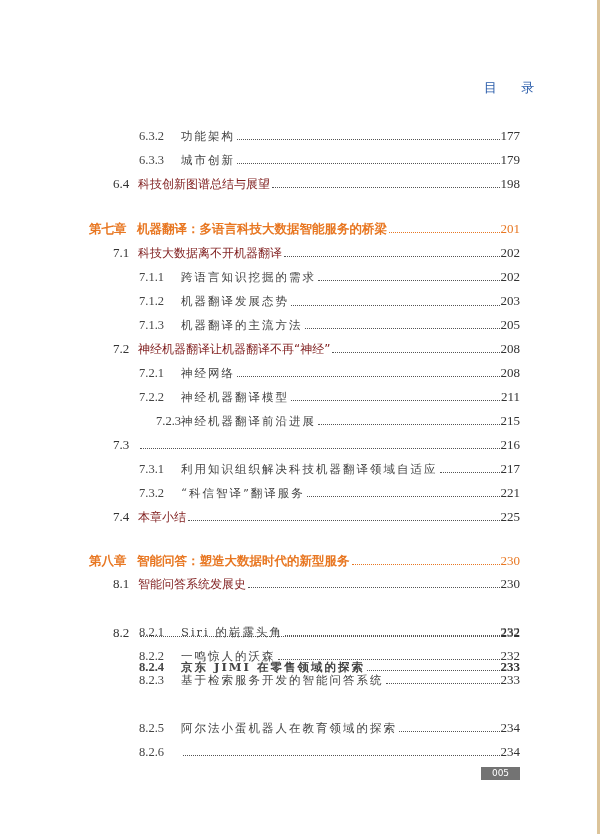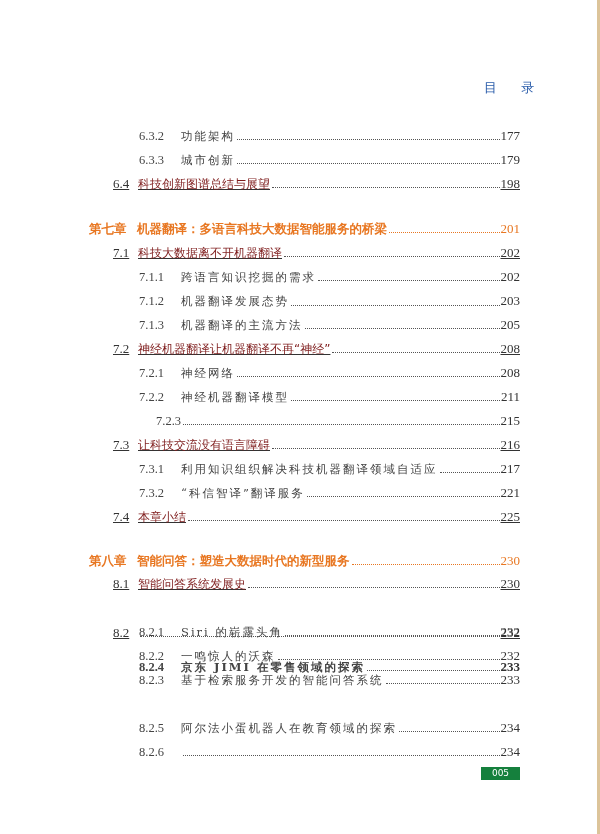--- a/index.html
+++ b/index.html
@@ -7,32 +7,32 @@
          font-family: "DejaVu Serif", "Liberation Serif", serif; color:#333; }
   .edge { position:absolute; right:0; top:0; width:3px; height:834px; background:#dcc49a; }
   .header { position:absolute; left:484px; top:79px; font-size:13px; color:#2a5caa; letter-spacing:10px;
             font-family:"DejaVu Sans", sans-serif; }
   .toc { position:absolute; left:0; top:0; width:600px; }
   .row { position:absolute; display:flex; align-items:baseline; right:80px; font-size:12.5px; height:18px; line-height:18px; }
   .row .num { flex:0 0 auto; }
   .row .title { flex:0 0 auto; white-space:nowrap; }
   .row .leader { flex:1 1 auto; border-bottom:1px dotted #555; margin:0 1px 4px 2px; height:1px; }
   .row .page { flex:0 0 auto; font-family:"Liberation Serif", serif; font-size:13px; }
-  .lvl1 { left:113px;text-decoration:underline; }
+  .lvl1 { left:113px; }
   .lvl1 .num { width:25px; font-family:"Liberation Serif", serif; font-size:13px; }
   .lvl1 .title { font-family:"DejaVu Sans", sans-serif; font-size:12px; color:#7f1d1d; }
   .lvl2 { left:139px; }
   .lvl2 .num { width:42px; font-family:"Liberation Serif", serif; font-size:12.5px; color:#444; }
   .lvl2 .title { font-family:"DejaVu Serif", serif; font-size:11.5px; color:#444; letter-spacing:2px; }
   .chap { left:89px; color:#e87722; font-weight:bold; }
   .chap .num { width:48px; font-family:"DejaVu Sans", sans-serif; font-size:12.5px; }
   .chap .title { font-family:"DejaVu Sans", sans-serif; font-size:12.5px;text-align:right; }
   .chap .leader { border-bottom-color:#e87722; }
   .chap .page { color:#e87722; font-weight:normal; }
-  .pagenum { position:absolute; left:481px; top:767px; width:39px; height:13px; background:#15803d;
+  .pagenum { position:absolute; left:481px; top:767px; width:39px; height:13px; background:#737373;
              color:#fff; font-size:9px; text-align:center; line-height:13px; font-family:"DejaVu Sans", sans-serif; }
 </style>
 </head>
 <body>
 
 <div class="edge"></div>
 <div class="header">目 录</div>
 
 <div class="toc" id="toc">
     <div class="row lvl2" style="top: 127px;">
@@ -96,26 +96,26 @@
       <span class="page">208</span>
     </div>
     <div class="row lvl2" style="top: 388px;">
       <span class="num">7.2.2</span>
       <span class="title">神经机器翻译模型</span>
       <span class="leader"></span>
       <span class="page">211</span>
     </div>
     <div class="row lvl2" style="top: 412px; text-align: right;">
       <span class="num">7.2.3</span>
+      <span class="title">神经机器翻译前沿进展</span>
       <span class="leader"></span>
       <span class="page">215</span>
     </div>
     <div class="row lvl1" style="top: 436px;">
       <span class="num">7.3</span>
-      <span class="title">让科技交流没有语言障碍</span>
       <span class="leader"></span>
       <span class="page">216</span>
     </div>
     <div class="row lvl2" style="top: 460px;">
       <span class="num">7.3.1</span>
       <span class="title">利用知识组织解决科技机器翻译领域自适应</span>
       <span class="leader"></span>
       <span class="page">217</span>
     </div>
     <div class="row lvl2" style="top: 484px;">

